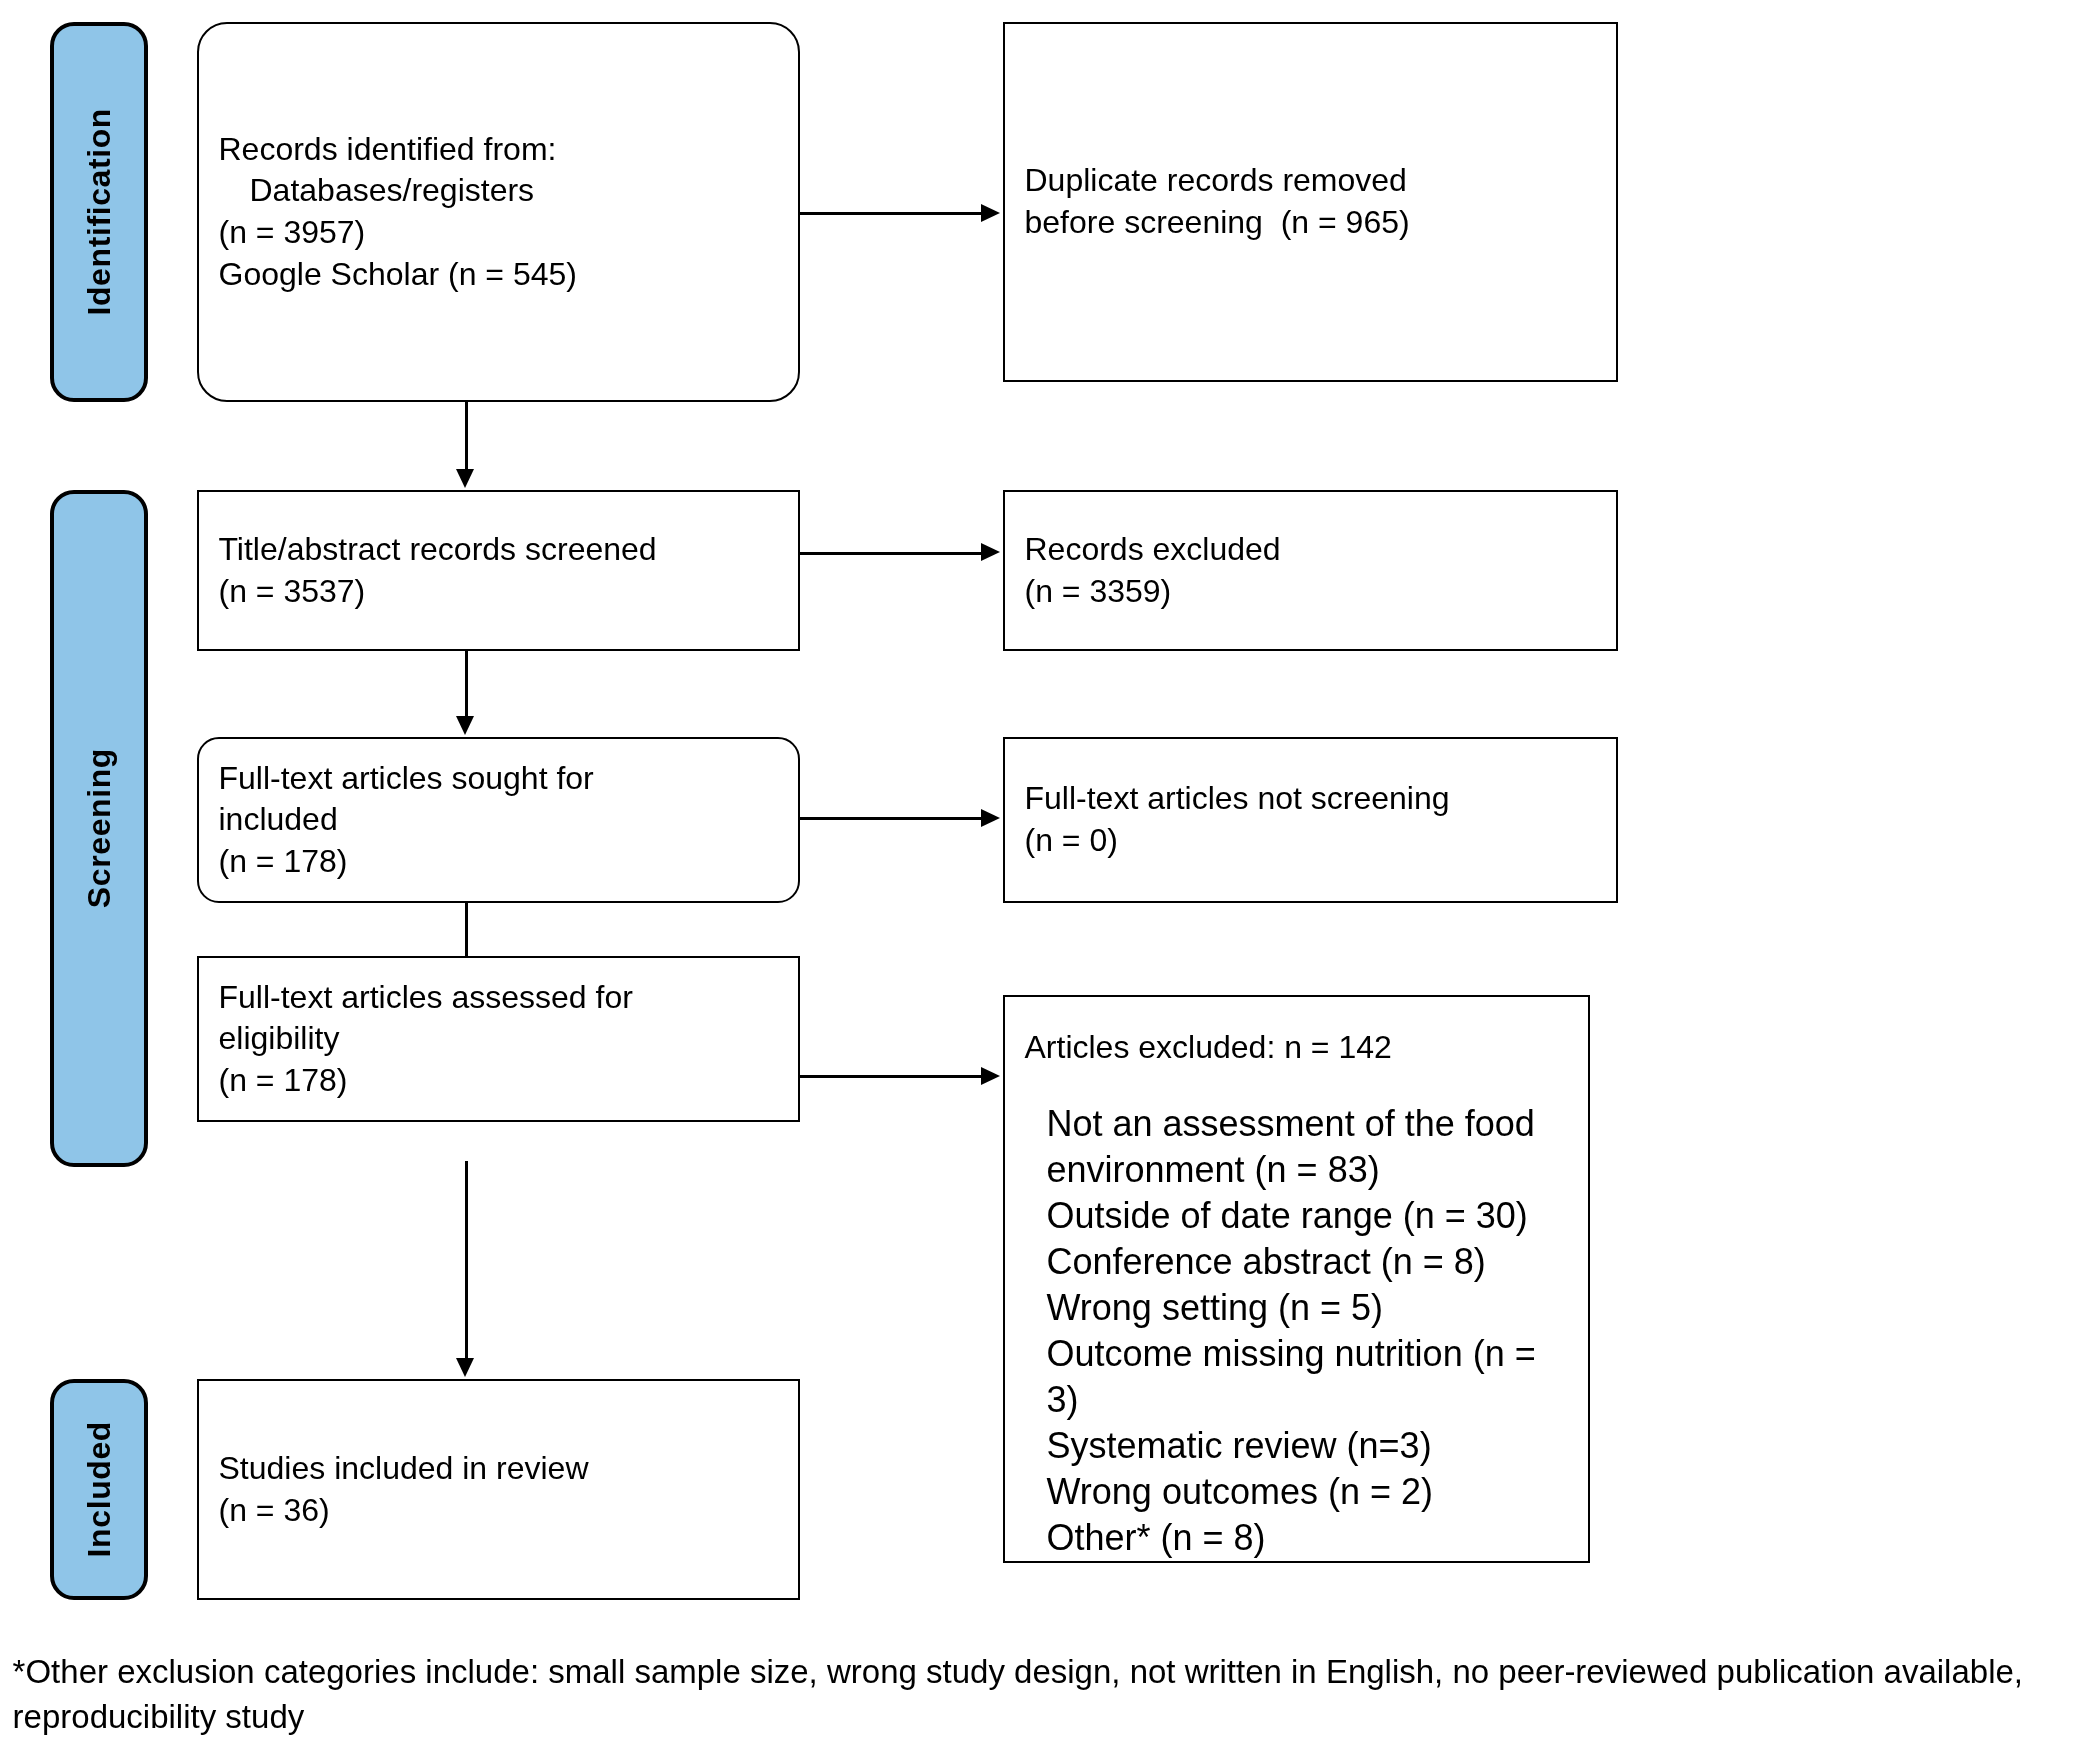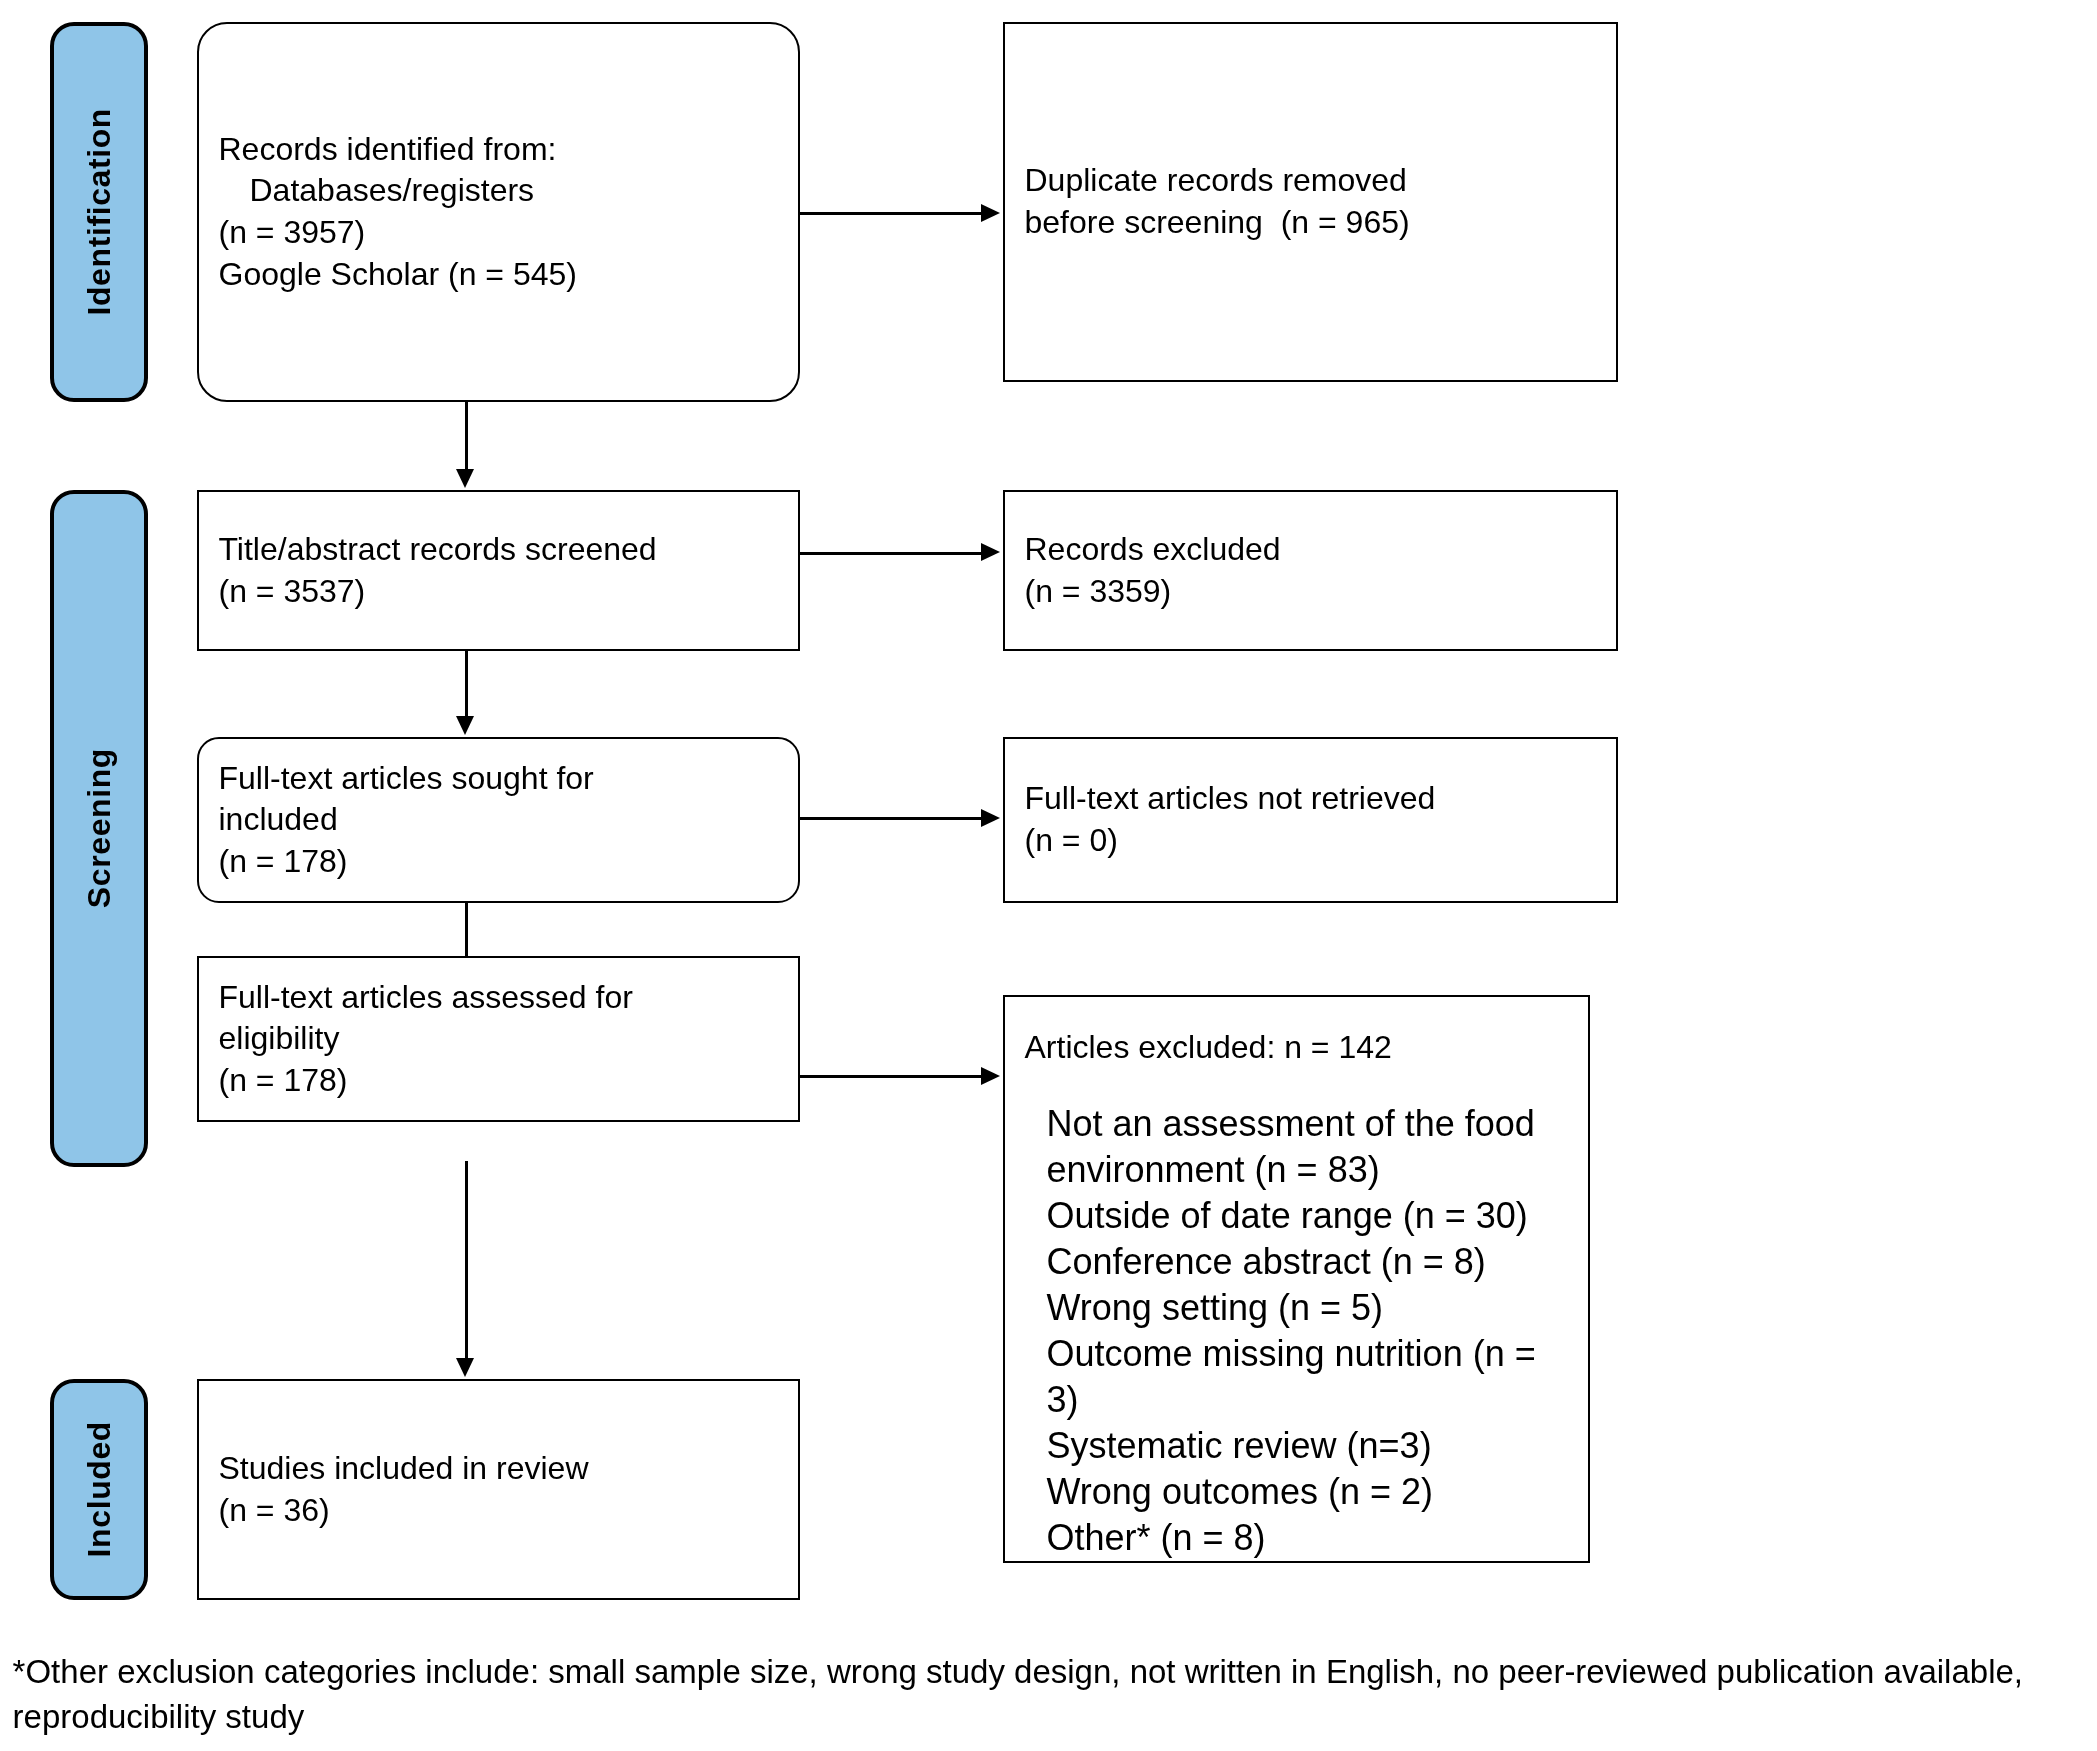--- a/index.html
+++ b/index.html
@@ -175,21 +175,21 @@
   <div class="flow-box" style="left:197px; top:737px; width:603px; height:166px;border-radius:22px;">
     <div class="box-body">
       <div class="box-line">Full-text articles sought for</div>
       <div class="box-line">included</div>
       <div class="box-line">(n = 178)</div>
     </div>
   </div>
 
   <div class="flow-box" style="left:1003px; top:737px; width:615px; height:166px;">
     <div class="box-body">
-      <div class="box-line">Full-text articles not retrieved</div>
+      <div class="box-line">Full-text articles not screening</div>
       <div class="box-line">(n = 0)</div>
     </div>
   </div>
 
   <div class="h-line" style="left:800px; top:817px; width:182px;"></div>
   <div class="h-arrowhead" style="left:981px; top:809px;"></div>
 
   <div class="v-line" style="left:465px; top:903px; height:72px;"></div>
   <div class="v-arrowhead" style="left:456px; top:974px;"></div>
 

